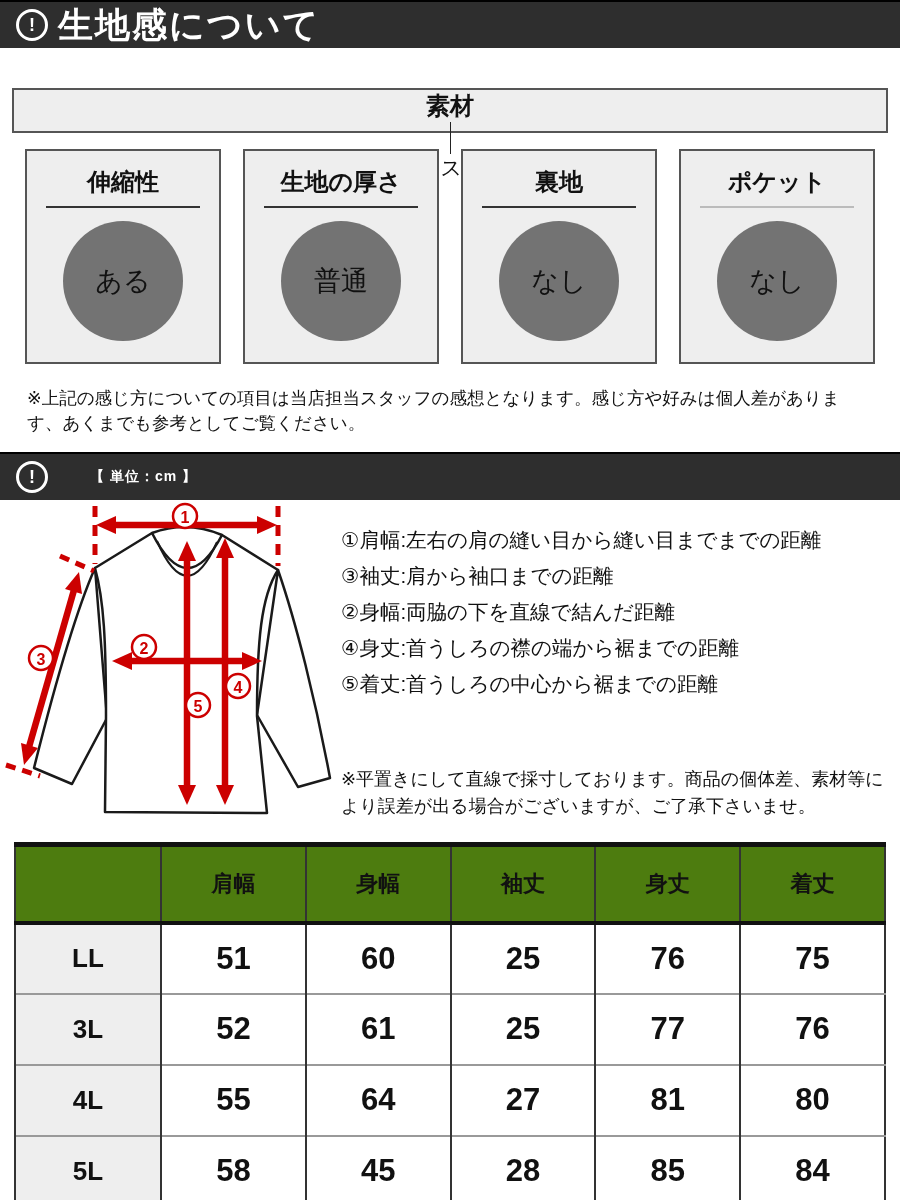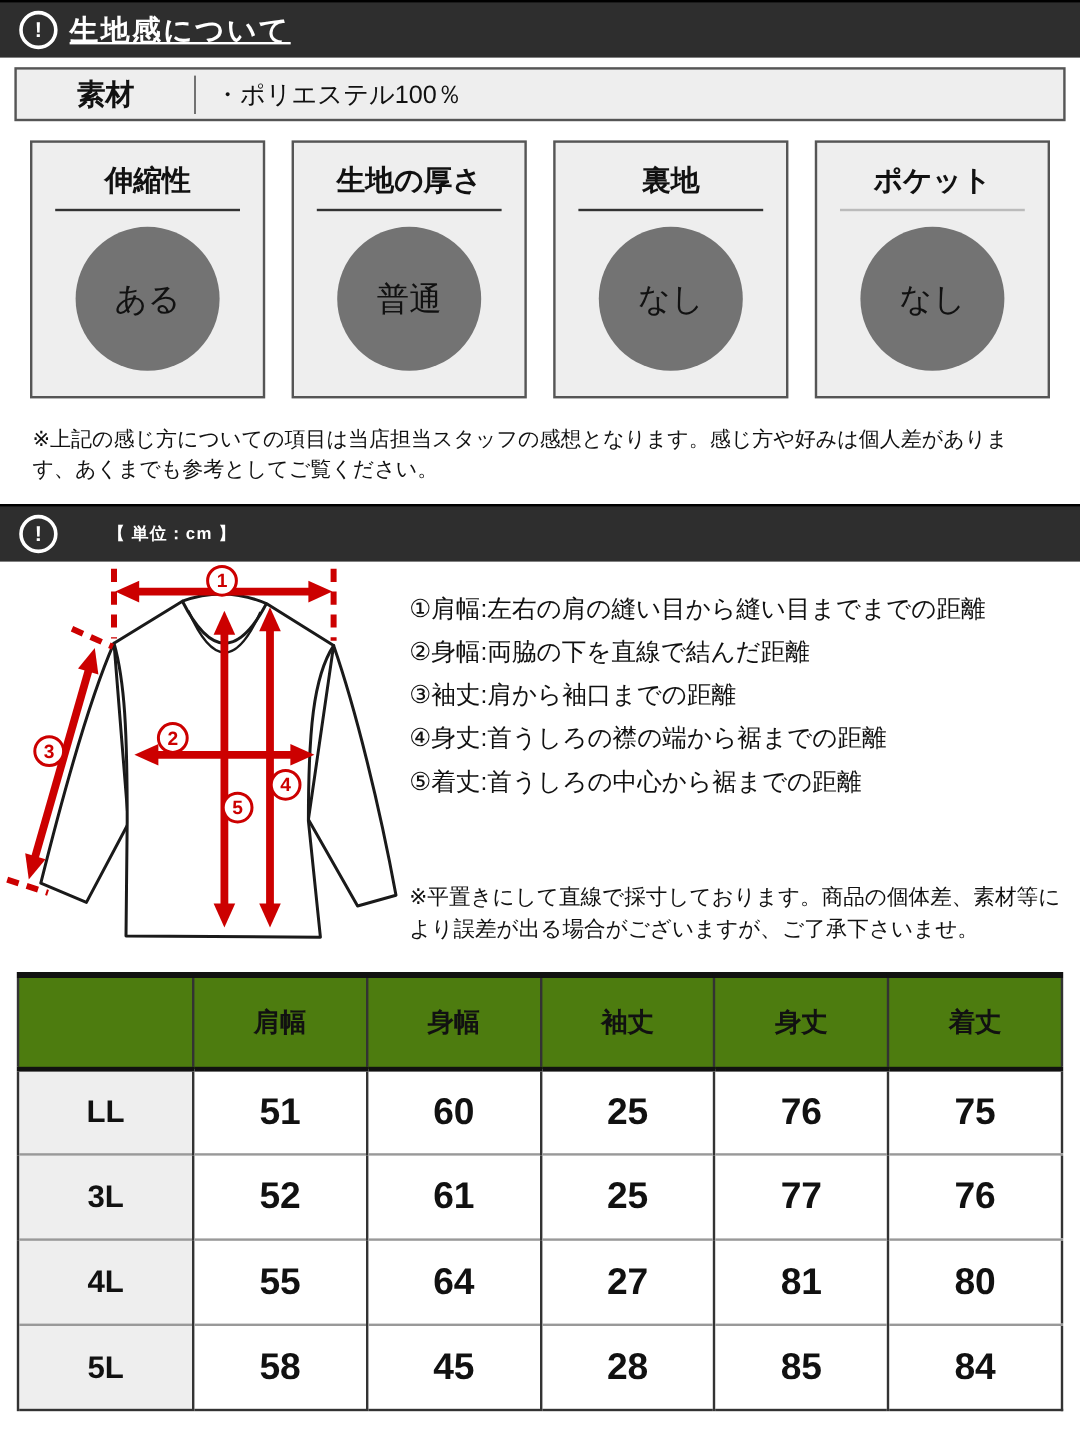--- a/index.html
+++ b/index.html
@@ -14,27 +14,27 @@
   .section-bar {
     height:48px; background:#2e2e2e; color:#fff;
     display:flex; align-items:center; padding:0 16px; box-sizing:border-box;
     border-top:2px solid #000;
   }
   .bar-icon {
     width:26px; height:26px; border:3px solid #fff; border-radius:50%;
     display:flex; align-items:center; justify-content:center;
     font-weight:bold; font-size:18px; line-height:1; margin-right:10px; flex:none;
   }
-  .bar-title { font-size:24px; font-weight:bold; letter-spacing:2px;text-decoration:underline; }
+  .bar-title { font-size:35px; font-weight:bold; letter-spacing:2px; }
   .bar-unit  { font-size:14px; font-weight:bold; margin-left:32px; letter-spacing:1px; }
 
   
   .material-row {
-    margin:8px 12px 0; height:45px; border:2px solid #555; background:#eeeeee;
-    display:flex; align-items:center; box-sizing:border-box;
+    margin:40px 12px 0; height:45px; border:2px solid #555; background:#eeeeee;
+    display:flex; align-items:center; box-sizing:border-box;flex-direction:column;
   }
   .material-label { width:148px; text-align:center; font-size:24px; font-weight:bold; flex:none; }
   .material-divider { width:1px; height:32px; background:#222; flex:none; }
   .material-value { font-size:21px; padding-left:16px; }
 
   
   .attr-grid { margin:16px 25px 0; display:grid; grid-template-columns:repeat(4,1fr); gap:22px; }
   .attr-box {
     border:2px solid #555; background:#eeeeee; height:215px;
     box-sizing:border-box; text-align:center; padding-top:15px;
@@ -173,22 +173,22 @@
         <text x="238" y="187" text-anchor="middle" dominant-baseline="central" font-size="16" font-weight="bold" fill="#cc0000">4</text>
       </g>
       <g>
         <circle cx="198" cy="205" r="12" fill="#fff" stroke="#cc0000" stroke-width="2.5"></circle>
         <text x="198" y="206" text-anchor="middle" dominant-baseline="central" font-size="16" font-weight="bold" fill="#cc0000">5</text>
       </g>
     </svg>
 
     <div class="size-right">
       <div class="legend-line">①肩幅:左右の肩の縫い目から縫い目までまでの距離</div>
+      <div class="legend-line">③袖丈:肩から袖口までの距離</div>
       <div class="legend-line">②身幅:両脇の下を直線で結んだ距離</div>
-      <div class="legend-line">③袖丈:肩から袖口までの距離</div>
       <div class="legend-line">④身丈:首うしろの襟の端から裾までの距離</div>
       <div class="legend-line">⑤着丈:首うしろの中心から裾までの距離</div>
       <div class="size-note">※平置きにして直線で採寸しております。商品の個体差、素材等により誤差が出る場合がございますが、ご了承下さいませ。</div>
     </div>
   </div>
 
   <table class="size-table">
     <colgroup>
       <col style="width:146px">
         <col>

